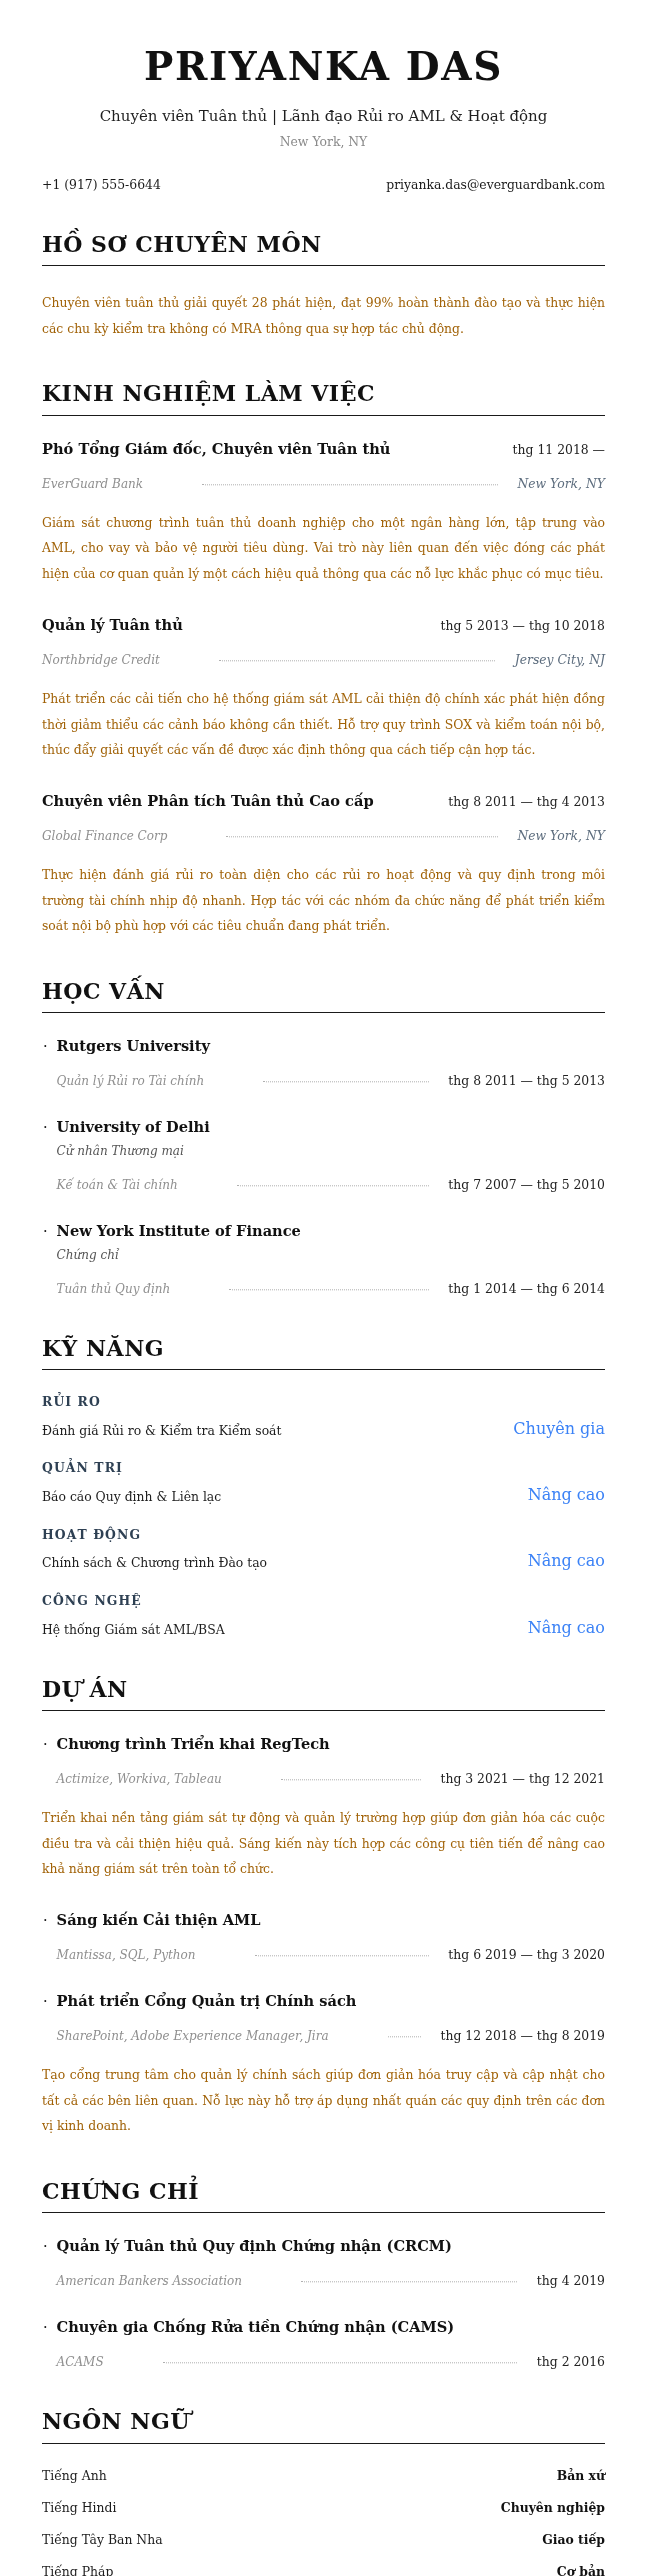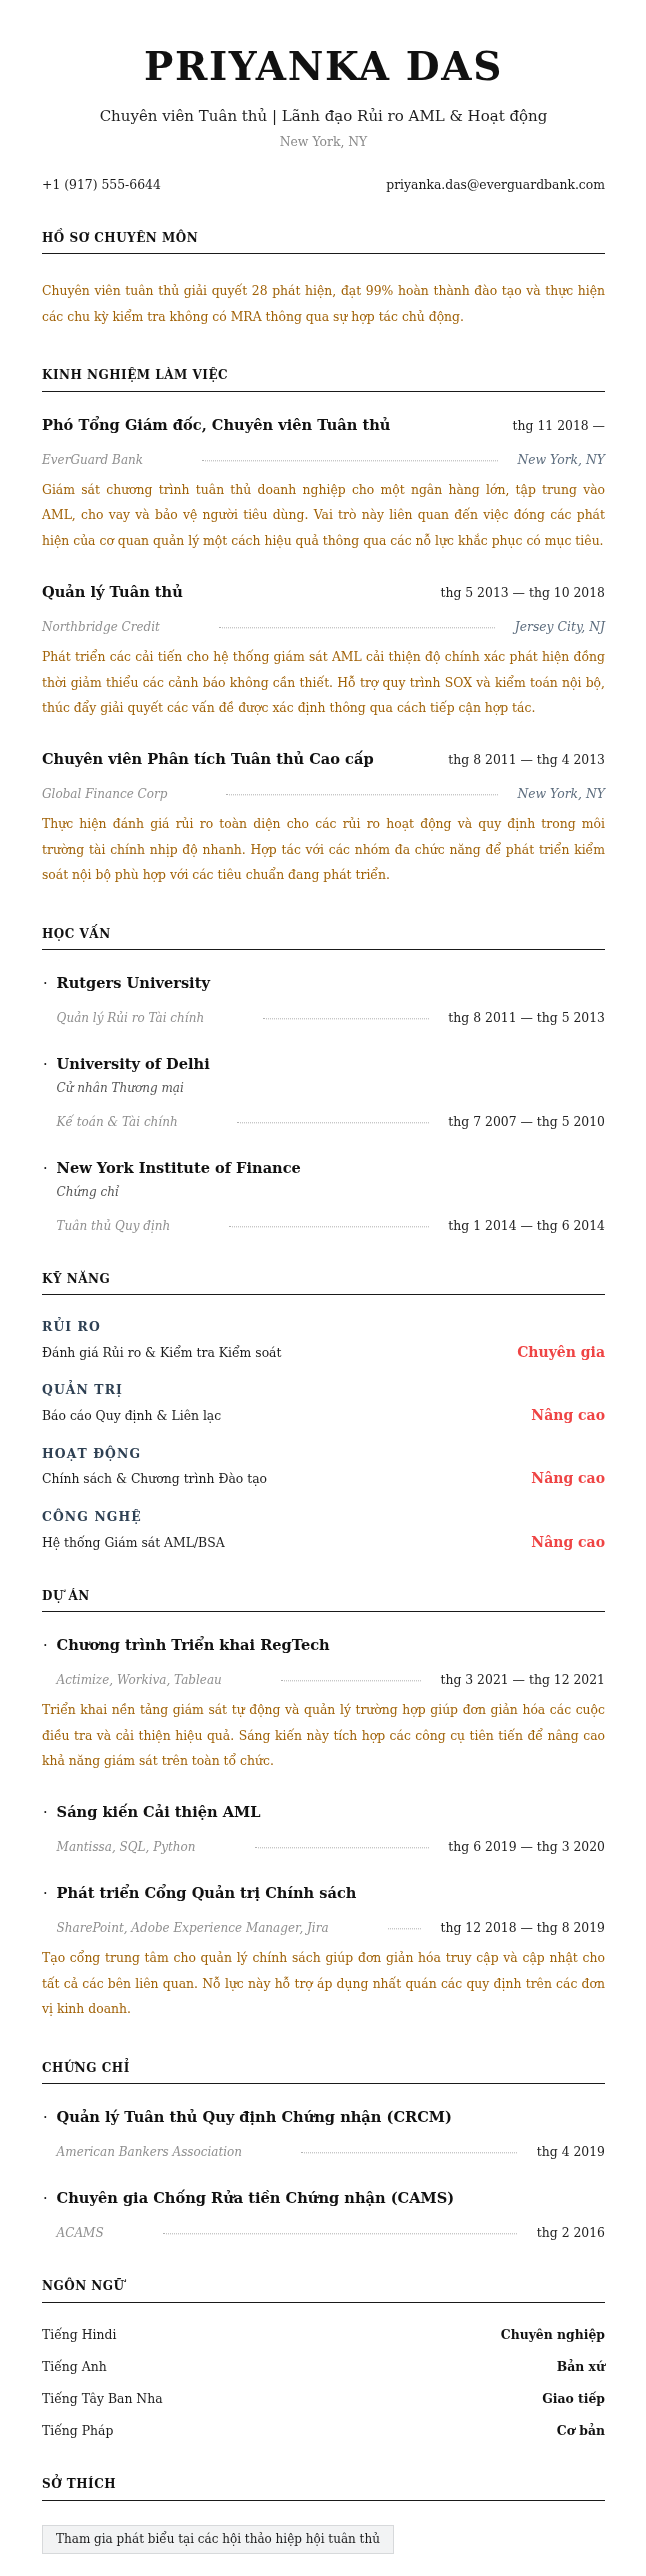--- a/index.html
+++ b/index.html
@@ -36,21 +36,21 @@
     justify-content: space-between;
     align-items: baseline;
     margin-top: 28px;
     font-size: 12.4px;
     color: #1b1b1b;
   }
 
   
   .section { margin-top: 39px; }
   .section-title {
-    font-size: 12px;
+    font-size: 22px;
     font-weight: bold;
     letter-spacing: 0.5px;
     color: #111;
     padding-bottom: 8.6px;
     border-bottom: 1.1px solid #1a1a1a;
     margin-bottom: 24px;
   }
   .para {
     font-size: 12.4px;
     line-height: 2.05;
@@ -98,21 +98,21 @@
     margin: 0 19.4px 0 59px;
     transform: translateY(-2.7px);
     min-width: 21.6px;
   }
   .meta-right {
     font-size: 12.4px;
     color: #222;
     white-space: nowrap;
   }
   .meta-right.italic-loc { font-style: italic; color: #5d6d7e; }
-  .entry .para { margin-top: 10px; }
+  .entry .para { margin-top: 19px; }
   .degree-line {
     font-size: 12px;
     font-style: italic;
     color: #555;
     margin-top: 8.6px;
   }
 
   
   .skill-block { margin-bottom: 22.6px; }
   .skill-block:last-child { margin-bottom: 0; }
@@ -122,21 +122,21 @@
     letter-spacing: 1.1px;
     color: #2e4053;
   }
   .skill-row {
     display: flex;
     justify-content: space-between;
     align-items: flex-end;
     margin-top: 9.7px;
   }
   .skill-name { font-size: 12.4px; color: #1c1c1c; }
-  .skill-level { font-size: 14px; font-weight: bold; color: #ef4444; white-space: nowrap; }
+  .skill-level { font-size: 16px; font-weight: normal; color: #3b82f6; white-space: nowrap; }
 
   
   .lang-row {
     display: flex;
     justify-content: space-between;
     align-items: baseline;
     margin-bottom: 17px;
   }
   .lang-row:last-child { margin-bottom: 0; }
   .lang-name { font-size: 12.4px; color: #1c1c1c; }
@@ -362,26 +362,26 @@
           <span class="meta-right">thg 2 2016</span>
         </div>
       </div>
     </div>
   </section>
 
   <section class="section">
     <h2 class="section-title">NGÔN NGỮ</h2>
 
     <div class="lang-row">
+      <span class="lang-name">Tiếng Anh</span>
+      <span class="lang-level">Bản xứ</span>
+    </div>
+    <div class="lang-row">
       <span class="lang-name">Tiếng Hindi</span>
       <span class="lang-level">Chuyên nghiệp</span>
-    </div>
-    <div class="lang-row">
-      <span class="lang-name">Tiếng Anh</span>
-      <span class="lang-level">Bản xứ</span>
     </div>
     <div class="lang-row">
       <span class="lang-name">Tiếng Tây Ban Nha</span>
       <span class="lang-level">Giao tiếp</span>
     </div>
     <div class="lang-row">
       <span class="lang-name">Tiếng Pháp</span>
       <span class="lang-level">Cơ bản</span>
     </div>
   </section>

